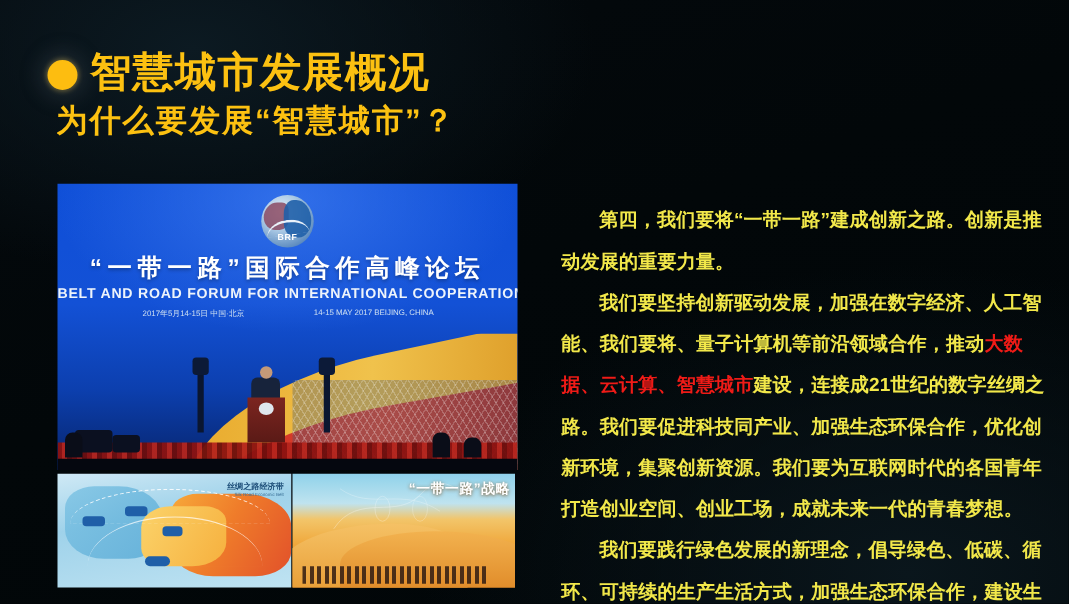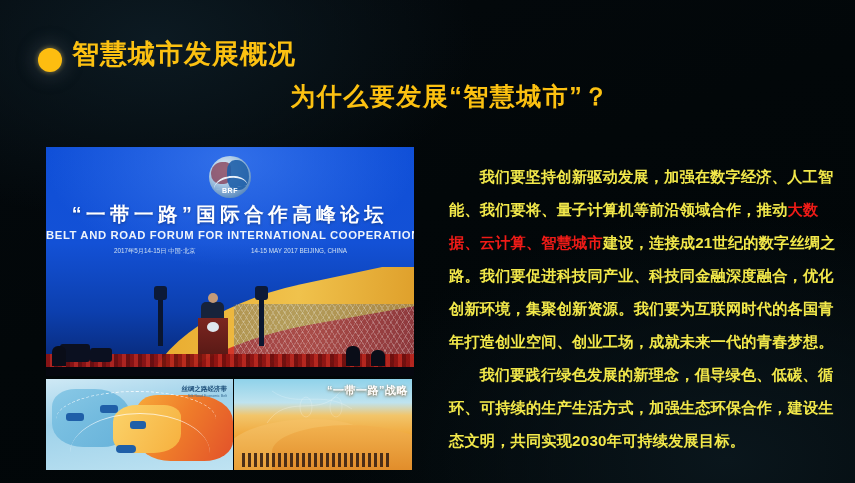--- a/index.html
+++ b/index.html
@@ -18,21 +18,21 @@
   }
 
   
   .hdr-bullet {
     position:absolute; left:38px; top:48px; width:24px; height:24px;
     border-radius:50%; background:#fdbd10;
     box-shadow:0 0 14px 9px rgba(60,70,80,.30), 0 0 4px 1px rgba(255,210,80,.45);
   }
   .hdr-cn {
     position:absolute; left:72px; top:41px;
-    font-size:27px; font-weight:bold; color:#fcc111;
+    font-size:33px; font-weight:bold; color:#fcc111;
     letter-spacing:1px; line-height:1; white-space:nowrap;
   }
   .hdr-en {
     position:absolute; left:74px; top:74px;
     font-size:9.5px; font-weight:bold; color:#d9a514;
     letter-spacing:1.55px; line-height:1; white-space:nowrap;
   }
 
   
   .logo { position:absolute; right:16px; top:12px; width:150px; height:48px; }
@@ -50,21 +50,21 @@
   }
   .logo-bracket {
     position:absolute; right:0px; top:6px; width:26px; height:36px;
     border-right:2px solid #2f8fc4; border-bottom:2px solid #2f8fc4;
     border-bottom-right-radius:4px;
   }
   .logo-wifi { position:absolute; left:60px; top:-1px; }
 
   
   .title {
-    position:absolute; left:0; right:0; top:80px; text-align:center;
+    position:absolute; left:0; right:0; top:80px; 
     font-size:25px; font-weight:bold; color:#fcc111;
     letter-spacing:1.5px; white-space:nowrap;
     padding-left:45px;
   }
 
   
   .photo-wrap { position:absolute; left:46px; top:147px; width:368px; height:323px; }
 
   .banner { position:absolute; left:0; top:0; width:100%; height:229px; overflow:hidden;
     background:linear-gradient(180deg,#0f4fd8 0%,#1351d6 42%,#0c3fae 72%,#07246b 100%);padding-left:36px; }
@@ -236,17 +236,18 @@
         </svg>
         <div class="d-dune1"></div>
         <div class="d-dune2"></div>
         <div class="d-caravan"></div>
         <div class="d-title">“一带一路”战略</div>
       </div>
     </div>
   </div>
 
   <div class="body-text">
-    <p><span>我们要坚持创新驱动发展，加强在数字经济、人工智能、我们要将、量子计算机等前沿领域合作，推动</span><span class="hl">大数据、云计算、智慧城市</span><span>建设，连接成21世纪的数字丝绸之路。我们要促进科技同产业、科技同金融深度融合，优化创新环境，集聚创新资源。我们要为互联网时代的各国青年打造创业空间、创业工场，成就未来一代的青春梦想。</span></p>
+    <p>第四，我们要将“一带一路”建成创新之路。创新是推动发展的重要力量。</p>
+    <p><span>我们要坚持创新驱动发展，加强在数字经济、人工智能、我们要将、量子计算机等前沿领域合作，推动</span><span class="hl">大数据、云计算、智慧城市</span><span>建设，连接成21世纪的数字丝绸之路。我们要促进科技同产业、加强生态环保合作，优化创新环境，集聚创新资源。我们要为互联网时代的各国青年打造创业空间、创业工场，成就未来一代的青春梦想。</span></p>
     <p>我们要践行绿色发展的新理念，倡导绿色、低碳、循环、可持续的生产生活方式，加强生态环保合作，建设生态文明，共同实现2030年可持续发展目标。</p>
   </div>
 
 </div>
 
 </body></html>

